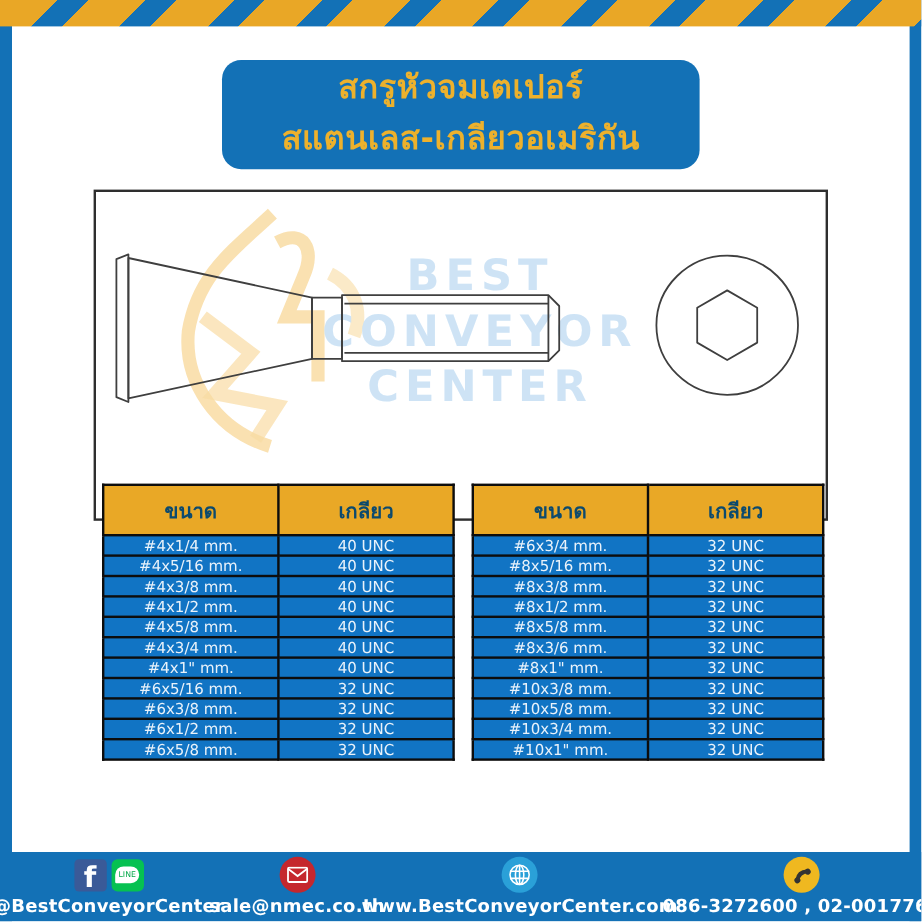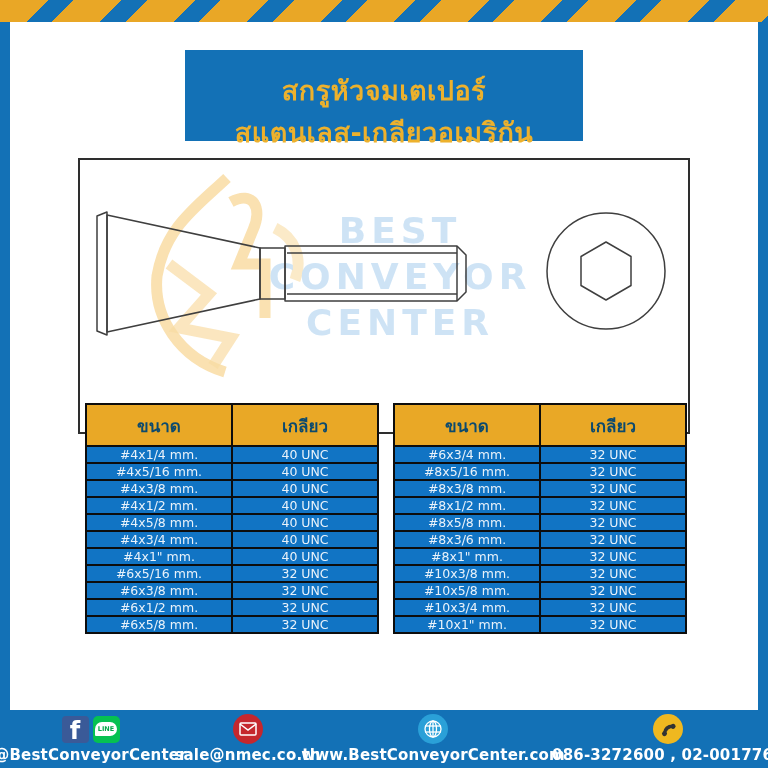--- a/index.html
+++ b/index.html
@@ -11,21 +11,21 @@
   .hazard { position:absolute; left:0; top:0; width:768px; height:22px;
     background:repeating-linear-gradient(135deg,#e9a726 0 34px,#1371b6 34px 52px); }
 
   
   .frame { position:absolute; top:0; bottom:0; width:10px; background:#1371b6; }
   .frame.left { left:0; } .frame.right { right:0; }
 
   
   .title-box { position:absolute; left:185px; top:50px; width:398px; height:91px;
     background:#1371b6; color:#edb12c; font-weight:bold; font-size:27px; line-height:42px;
-    text-align:center; padding-top:20px; letter-spacing:0.5px; }
+    text-align:center; padding-top:3px; letter-spacing:0.5px;border-radius:16px; }
 
   
   .drawing-box { position:absolute; left:78px; top:158px; width:612px; height:276px;
     background:#ffffff; border:2px solid #2e2e2e; overflow:hidden; }
   .wm-logo { position:absolute; left:55px; top:8px; width:220px; height:214px; opacity:0.5; }
   .wm-text { position:absolute; left:170px; top:48px; width:300px; text-align:center;
     color:#c9e1f5; font-weight:bold; letter-spacing:5px; opacity:0.9; }
   .wm-text div { line-height:46px; font-size:36px; }
   .screw-svg { position:absolute; left:0; top:0; }
 
@@ -45,21 +45,21 @@
     padding-top:4px; }
   .fg1 { width:181px; } .fg2 { width:133px; } .fg3 { width:238px; } .fg4 { flex:1; }
   .fdivider { width:5px; height:44px; align-self:center; background:#eec22d; }
   .ficons { display:flex; gap:4px; align-items:center; height:30px; }
   .ftext { font-size:15px; font-weight:bold; white-space:nowrap; margin-top:2px;
     letter-spacing:0.2px; }
   .fb-icon { width:27px; height:27px; background:#3a5a98; border-radius:4px; color:#fff;
     font-weight:bold; font-size:24px; line-height:30px; text-align:center; overflow:hidden; }
   .line-icon { width:27px; height:27px; background:#06c151; border-radius:5px;
     display:flex; align-items:center; justify-content:center; }
-  .line-bubble { background:#ffffff; color:#06a94a; font-size:6.5px; font-weight:bold;
+  .line-bubble { background:#ffffff; color:#06a94a; font-size:6.5px; font-weight:normal;
     padding:3px 3px; border-radius:7px 7px 7px 1px; letter-spacing:0; }
   .circle-icon { width:30px; height:30px; border-radius:50%; display:flex;
     align-items:center; justify-content:center; }
   .mail-bg { background:#c5272d; } .globe-bg { background:#2aa0d8; } .phone-bg { background:#efb820; }
 </style>
 </head>
 <body>
 
 <div class="page">
 

